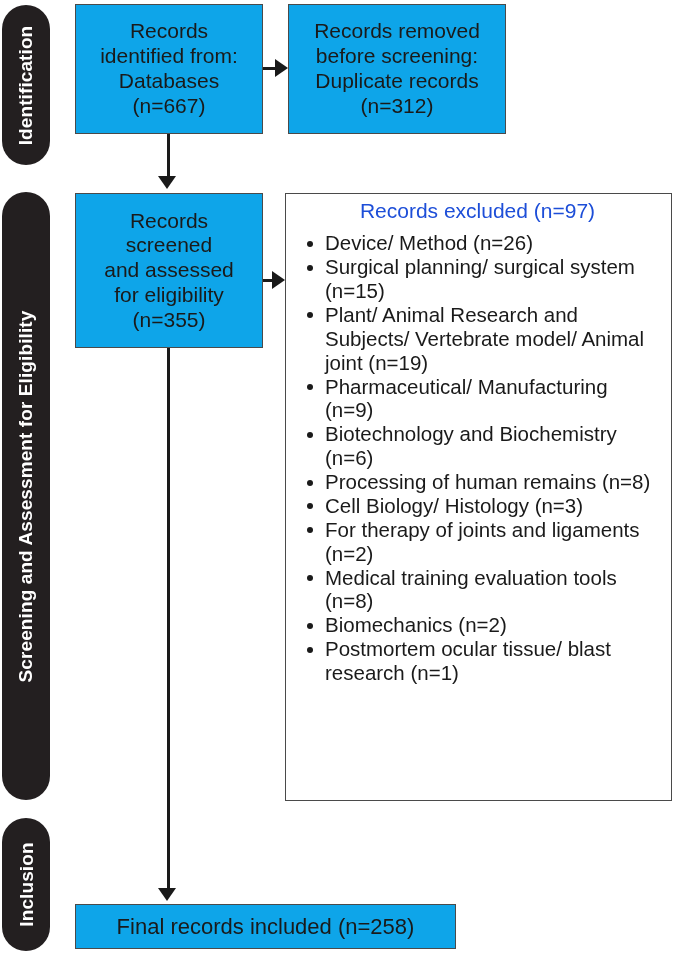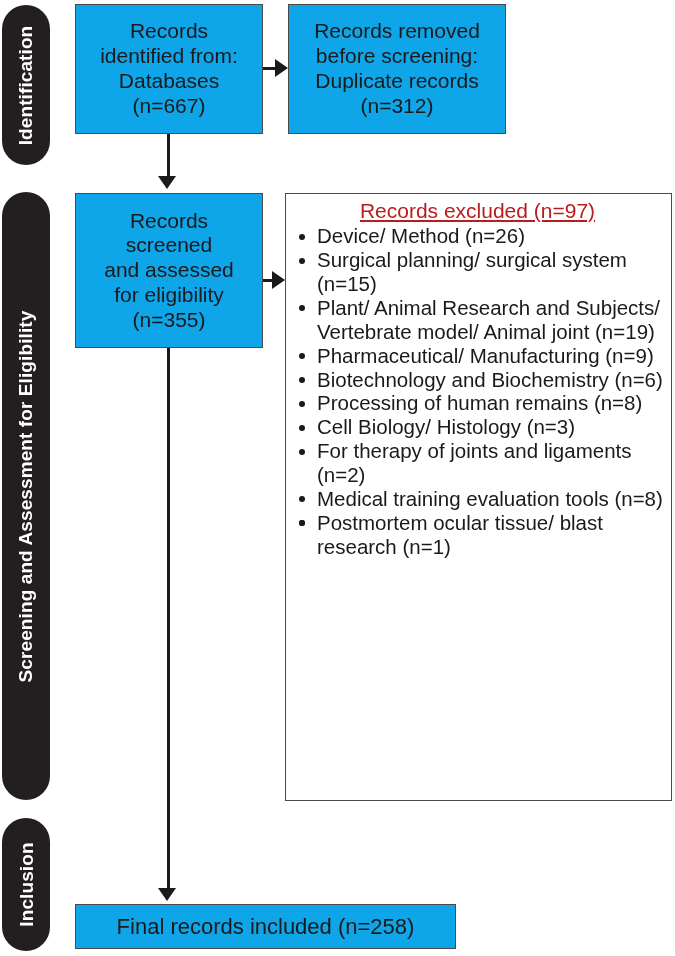--- a/index.html
+++ b/index.html
@@ -81,27 +81,26 @@
     background: #ffffff;
     border: 1.6px solid #4a4a4a;
     box-sizing: border-box;
     padding: 5px 8px 5px 6px;
     overflow: hidden;
   }
   #excluded-title {
     text-align: center;
     font-size: 21px;
     line-height: 1.16;
-    color: #b91c1c;
+    color: #1d4ed8;
     margin-bottom: 1px;
-    text-decoration: underline;
   }
   #excluded-list {
     list-style: none;
-    margin: 0;
+    margin: 8px;
     padding: 0;
   }
   #excluded-list li {
     position: relative;
     font-size: 20.5px;
     line-height: 1.165;
     color: #1a1a1a;
     padding-left: 25px;
     margin-bottom: 0px;
   }
@@ -207,21 +206,21 @@
     <ul id="excluded-list">
       <li><span class="bullet"></span><span>Device/ Method (n=26)</span></li>
       <li><span class="bullet"></span><span>Surgical planning/ surgical system (n=15)</span></li>
       <li><span class="bullet"></span><span>Plant/ Animal Research and Subjects/ Vertebrate model/ Animal joint (n=19)</span></li>
       <li><span class="bullet"></span><span>Pharmaceutical/ Manufacturing (n=9)</span></li>
       <li><span class="bullet"></span><span>Biotechnology and Biochemistry (n=6)</span></li>
       <li><span class="bullet"></span><span>Processing of human remains (n=8)</span></li>
       <li><span class="bullet"></span><span>Cell Biology/ Histology (n=3)</span></li>
       <li><span class="bullet"></span><span>For therapy of joints and ligaments (n=2)</span></li>
       <li><span class="bullet"></span><span>Medical training evaluation tools (n=8)</span></li>
-      <li><span class="bullet"></span></li>
+      <li><span class="bullet"></span><span>Biomechanics (n=2)</span></li>
       <li><span class="bullet"></span><span>Postmortem ocular tissue/ blast research (n=1)</span></li>
     </ul>
   </div>
 
   <div class="conn-line conn-v" id="conn4-v"></div>
   <div class="arrow-down" id="conn4-arrow"></div>
 
   <div class="flow-box" id="box-included">
     <div class="box-text">Final records included (n=258)</div>
   </div>

